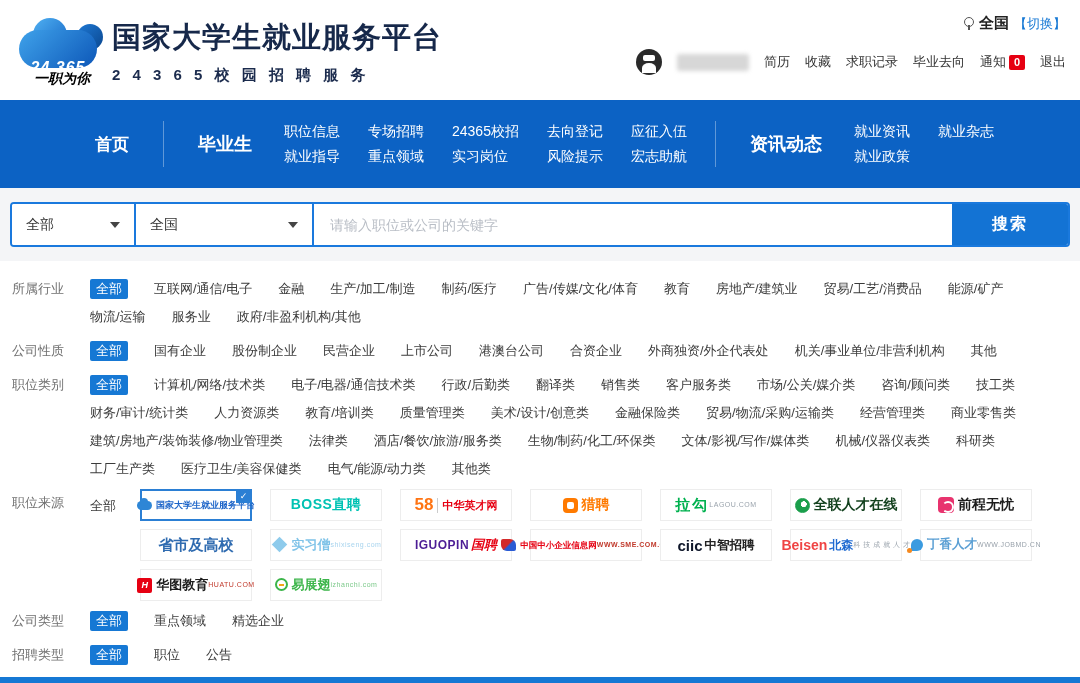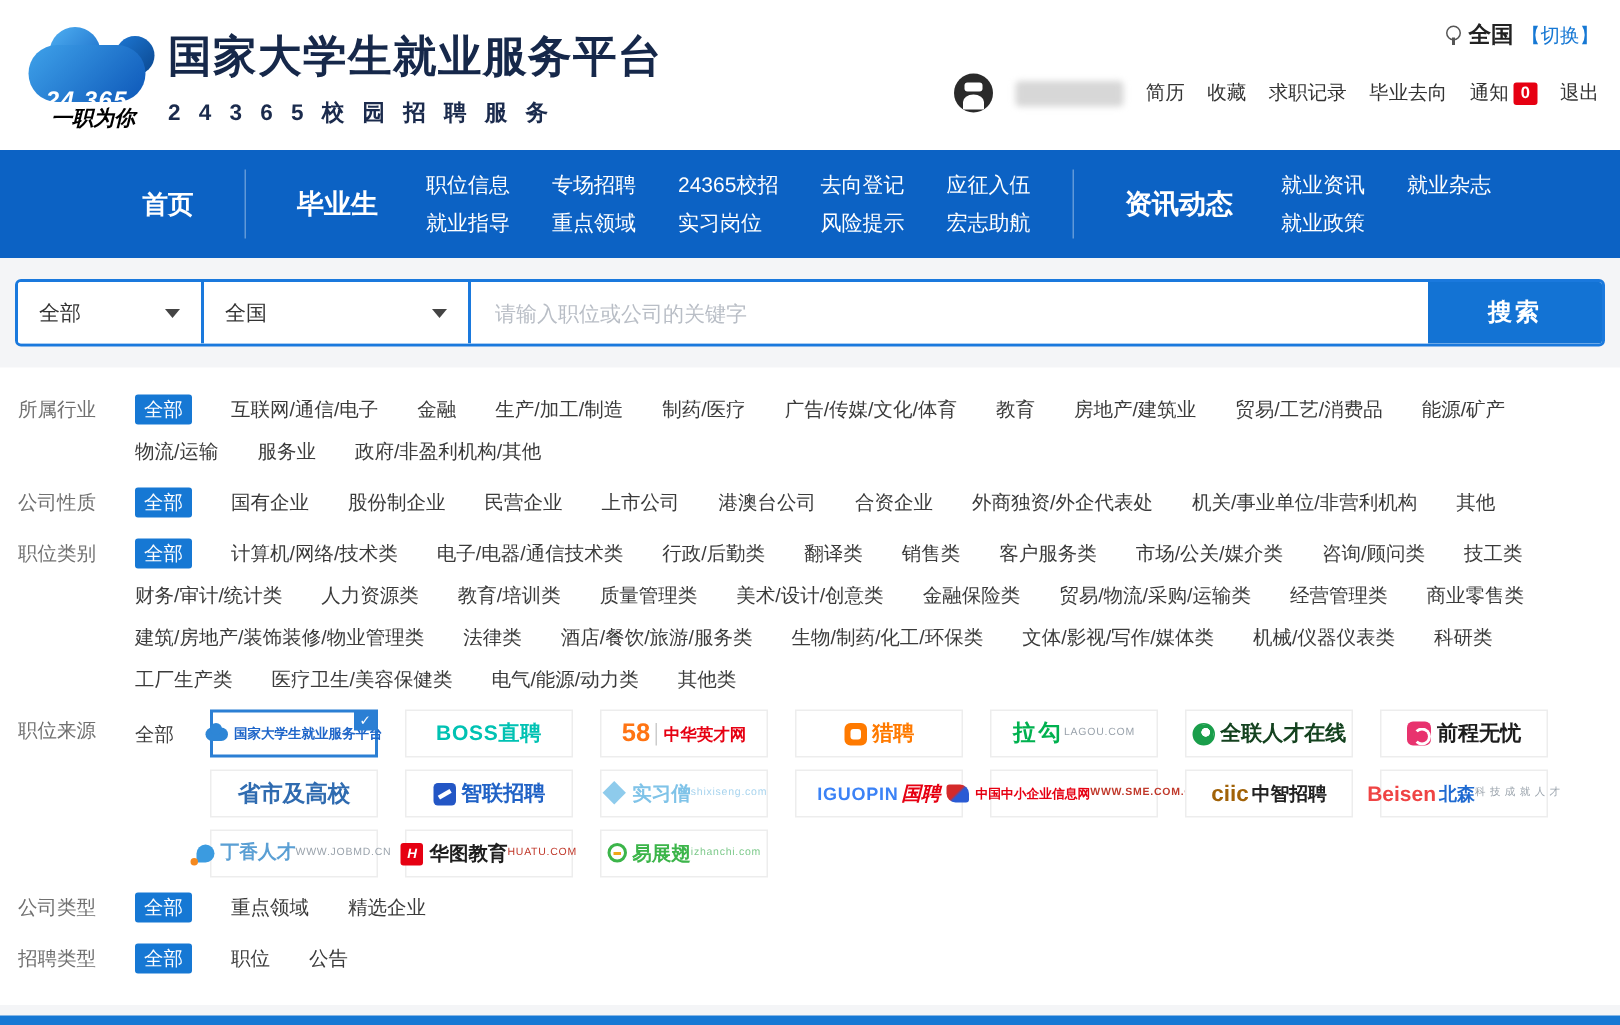--- a/index.html
+++ b/index.html
@@ -30,21 +30,21 @@
   .loc-switch { color:#1678d4; font-size:13px; cursor:pointer; }
   .user-row { display:flex; align-items:center; gap:15px; margin-top:16px; font-size:13px; color:#333; }
   .avatar { width:26px; height:26px; border-radius:50%; background:#2a2a2a; position:relative; overflow:hidden; }
   .avatar::before{ content:""; position:absolute; left:7px; top:6px; width:12px; height:6px; background:#fff; border-radius:2px;}
   .avatar::after{ content:""; position:absolute; left:6px; top:14px; width:14px; height:10px; background:#fff; border-radius:50% 50% 0 0;}
   .blur-name { width:72px; height:17px; background:#d7d7d7; border-radius:3px; filter:blur(2px); }
   .hlink { color:#333; text-decoration:none; cursor:pointer; }
   .notify-wrap { display:flex; align-items:center; gap:3px; }
   .badge { background:#e60012; color:#fff; font-size:11px; padding:0 5px; border-radius:2px; line-height:15px; font-weight:bold;}
   
-  .nav { background:#0c62c4; height:72px; display:flex; align-items:center; padding-left:95px; color:#fff; }
+  .nav { background:#0c62c4; height:88px; display:flex; align-items:center; padding-left:95px; color:#fff; }
   .nav a { color:#fff; text-decoration:none; cursor:pointer; }
   .nav-main { font-size:17px; font-weight:bold; margin-right:34px; }
   .nav-div { width:1px; height:46px; background:rgba(255,255,255,.35); margin-right:34px; }
   .nav-sec { font-size:18px; font-weight:bold; margin-right:32px; }
   .nav-cols { display:flex; gap:28px; margin-right:28px; }
   .nav-col { display:flex; flex-direction:column; gap:7px; font-size:14px; }
   
   .search-wrap { padding:14px 10px 0; }
   .search-bar { display:flex; height:45px; border:2px solid #1a79dd; border-radius:4px; background:#fff; overflow:hidden; }
   .s-select { display:flex; align-items:center; justify-content:space-between; padding:0 14px;
@@ -99,27 +99,27 @@
   .t-boss { color:#00c2b3; font-weight:bold; font-size:14px; letter-spacing:.5px; }
   .t-58  { color:#ff7413; font-weight:bold; font-size:17px; }
   .t-zh58 { color:#e60012; font-weight:bold; font-size:11px; border-left:1px solid #ccc; padding-left:4px; margin-left:2px; }
   .t-liepin { color:#ff7a00; font-weight:bold; font-size:14px; }
   .t-lagou { color:#00b14f; font-weight:bold; font-size:15px; letter-spacing:2px; }
   .t-qlrc { color:#14421f; font-weight:bold; font-size:14px; }
   .t-51job { color:#1d1d1d; font-weight:bold; font-size:14px; }
   .t-prov { color:#2f6bb0; font-weight:bold; font-size:15px; }
   .t-zhaopin { color:#2062c6; font-weight:bold; font-size:14px; }
   .t-sxs { color:#7fc3e8; font-weight:bold; font-size:13px; }
-  .t-igp1 { color:#3b82f6; font-weight:bold; font-size:12px; letter-spacing:.5px; }
+  .t-igp1 { color:#4c1d95; font-weight:bold; font-size:12px; letter-spacing:.5px; }
   .t-igp2 { color:#e60012; font-weight:bold; font-style:italic; font-size:13px; }
   .t-yl1 { color:#e60012; font-weight:bold; font-size:15px; }
   .t-yl2 { color:#1d1d1d; font-weight:bold; font-size:13px; }
   .t-sme { color:#e60012; font-weight:bold; font-size:8.5px; }
   .sub-sme { color:#e60012; font-weight:bold; }
-  .t-ciic { color:#a16207; font-weight:bold; font-size:15px; }
+  .t-ciic { color:#0f172a; font-weight:bold; font-size:15px; }
   .t-ciic2 { color:#222; font-weight:bold; font-size:12.5px; }
   .t-beisen { color:#ef4444; font-weight:bold; font-size:14px; }
   .t-beisen2 { color:#1f6ad1; font-weight:bold; font-size:12px; }
   .t-dxy { color:#5a9fd4; font-weight:bold; font-size:12.5px; }
   .t-huatu { color:#1d1d1d; font-weight:bold; font-size:13px; }
   .t-yzc { color:#3cb54a; font-weight:bold; font-size:13px; }
   .logo-sme .lsub, .logo-huatu .lsub { color:#c0392b; }
   .logo-yzc .lsub { color:#7cc98a; }
   .logo-shixiseng .lsub { color:#a8d4ee; }
   
@@ -358,28 +358,20 @@
             </div>
           </div>
         </div>
         <div class="ltile logo-province">
           <div class="lrow">
             <div class="lmain">
               <span class="t-prov">省市及高校</span>
             </div>
           </div>
         </div>
-        <div class="ltile logo-zhaopin">
-          <div class="lrow">
-            <i class="lgi ic-zhaopin"></i>
-            <div class="lmain">
-              <span class="t-zhaopin">智联招聘</span>
-            </div>
-          </div>
-        </div>
         <div class="ltile logo-shixiseng">
           <div class="lrow">
             <i class="lgi ic-sxs"></i>
             <div class="lcol">
               <div class="lmain">
                 <span class="t-sxs">实习僧</span>
               </div>
               <div class="lsub">shixiseng.com</div>
             </div>
           </div>

